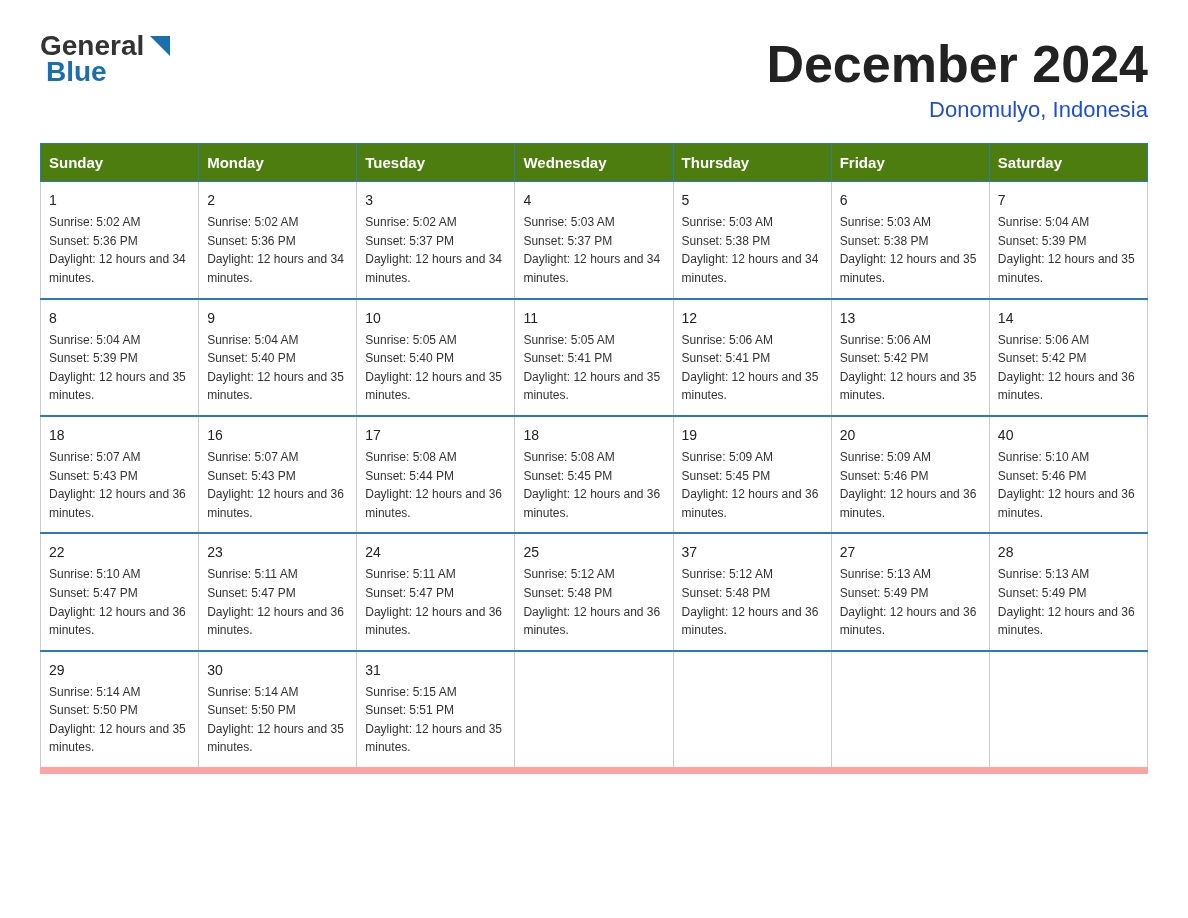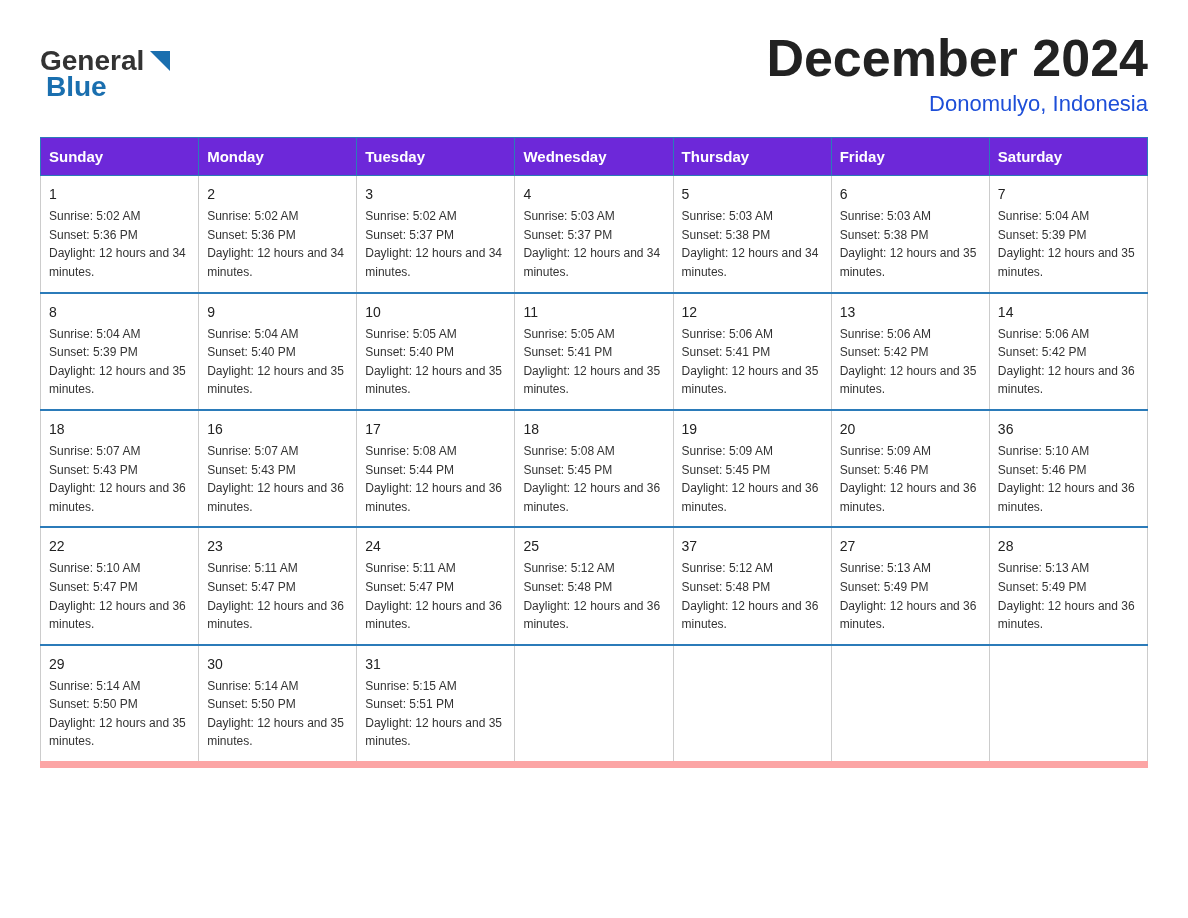--- a/index.html
+++ b/index.html
@@ -6,21 +6,21 @@
     body {
       font-family: Arial, Helvetica, sans-serif;
       background: #fff;
       padding: 30px 40px;
       width: 1188px;
       min-height: 918px;
     }
     .header {
       display: flex;
       justify-content: space-between;
-      align-items: center;
+      align-items: flex-start;
       margin-bottom: 20px;
     }
     .logo-text-general {
       font-size: 28px;
       font-weight: bold;
       color: #333;
     }
     .logo-icon {
       width: 28px;
       height: 28px;
@@ -37,40 +37,41 @@
     }
     .logo-bottom {
       font-size: 28px;
       font-weight: bold;
       color: #1a6faf;
       margin-top: -6px;
       margin-left: 6px;
     }
     .title-block {
       text-align: right;
+      margin-top: 6px;
     }
     .title-block h1 {
       font-size: 52px;
       font-weight: bold;
       color: #222;
       line-height: 1.1;
     }
     .title-block h2 {
       font-size: 22px;
       font-weight: normal;
       color: #1d4ed8;
       margin-top: 4px;
     }
     table {
       width: 100%;
       border-collapse: collapse;
       table-layout: fixed;
     }
     thead tr th {
-      background-color: #6d28d9;
+      background-color: #4d7c0f;
       color: #fff;
       padding: 10px 8px;
       font-size: 15px;
       font-weight: bold;
       text-align: left;
       border: 1px solid #2b7bb9;
     }
     tbody tr td {
       vertical-align: top;
       padding: 8px 8px 10px 8px;
@@ -208,21 +209,21 @@
         </td>
         <td>
           <div class="day-num">19</div>
 <div class="day-info">Sunrise: 5:09 AM<br>Sunset: 5:45 PM<br>Daylight: 12 hours and 36 minutes.</div>
         </td>
         <td>
           <div class="day-num">20</div>
 <div class="day-info">Sunrise: 5:09 AM<br>Sunset: 5:46 PM<br>Daylight: 12 hours and 36 minutes.</div>
         </td>
         <td>
-          <div class="day-num">36</div>
+          <div class="day-num">40</div>
 <div class="day-info">Sunrise: 5:10 AM<br>Sunset: 5:46 PM<br>Daylight: 12 hours and 36 minutes.</div>
         </td>
       </tr>
       <tr>
         <td>
           <div class="day-num">22</div>
 <div class="day-info">Sunrise: 5:10 AM<br>Sunset: 5:47 PM<br>Daylight: 12 hours and 36 minutes.</div>
         </td>
         <td>
           <div class="day-num">23</div>

